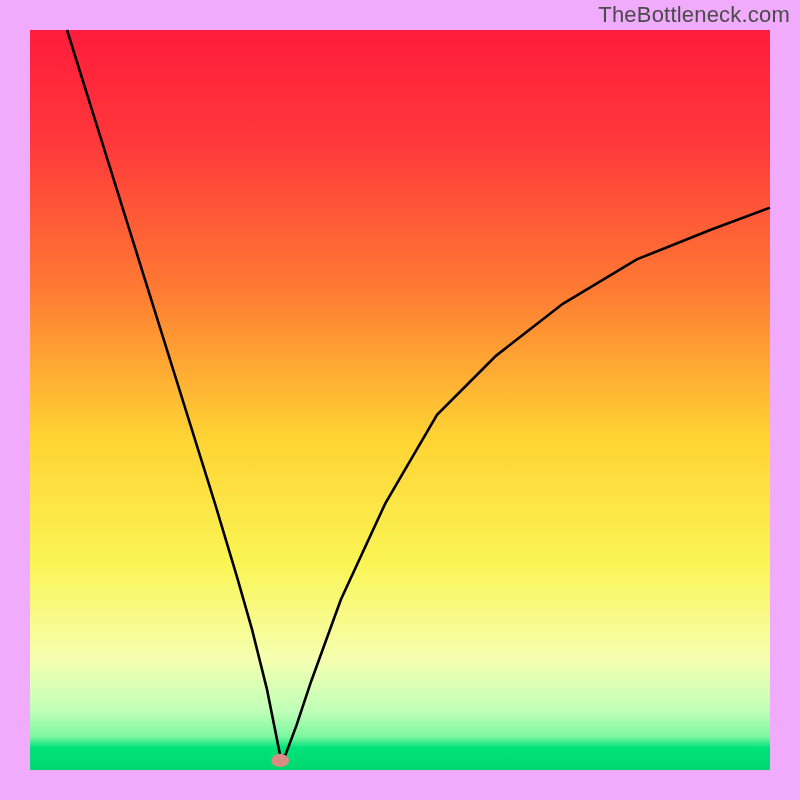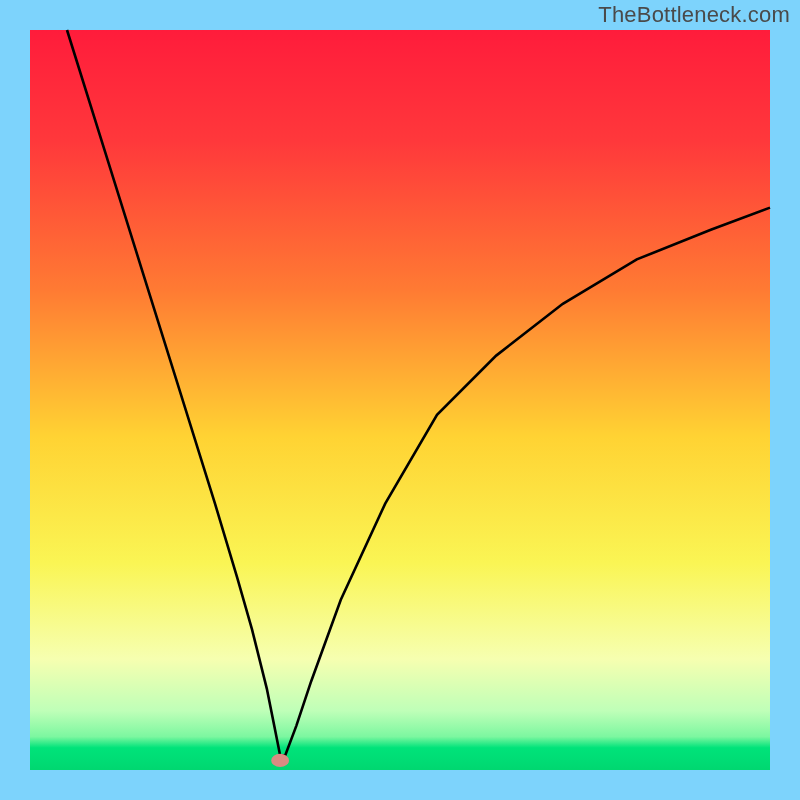--- a/index.html
+++ b/index.html
@@ -8,21 +8,21 @@
     width: 800px;
     height: 800px;
     overflow: hidden;
     background: #000;
     font-family: Arial, Helvetica, sans-serif;
   }
   .frame {
     position: relative;
     width: 800px;
     height: 800px;
-    background: #7dd3fc;
+    background: #f0abfc;
   }
   .watermark {
     position: absolute;
     top: 2px;
     right: 10px;
     color: #4a4a4a;
     font-size: 22px;
     font-weight: 400;
     letter-spacing: 0.2px;
     z-index: 3;

